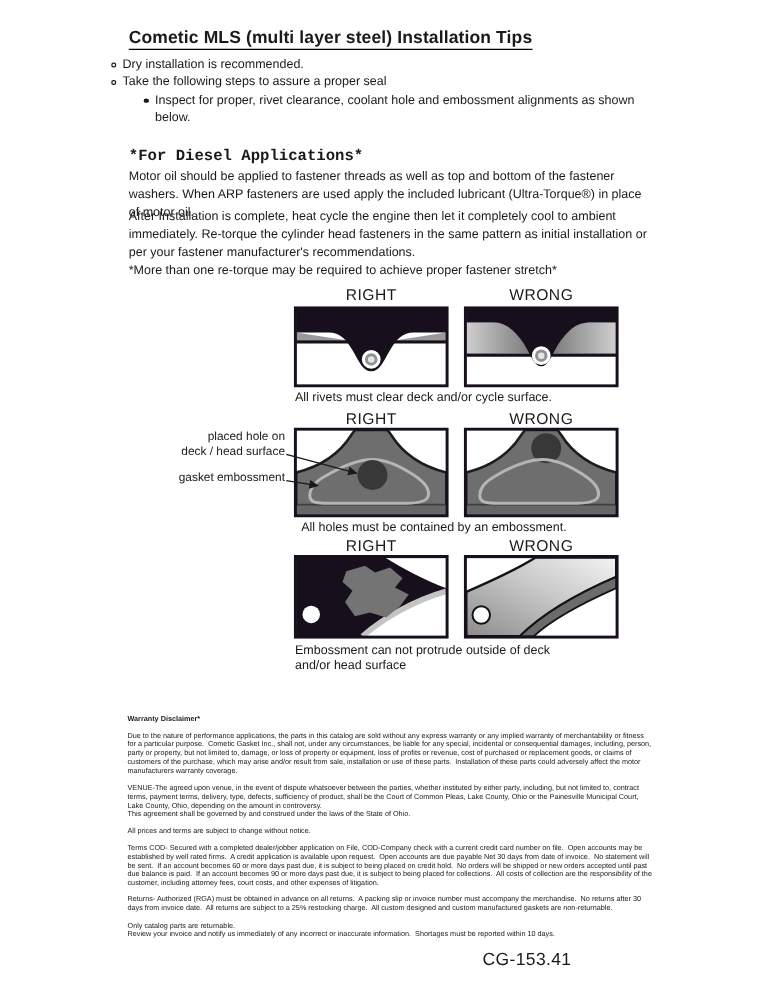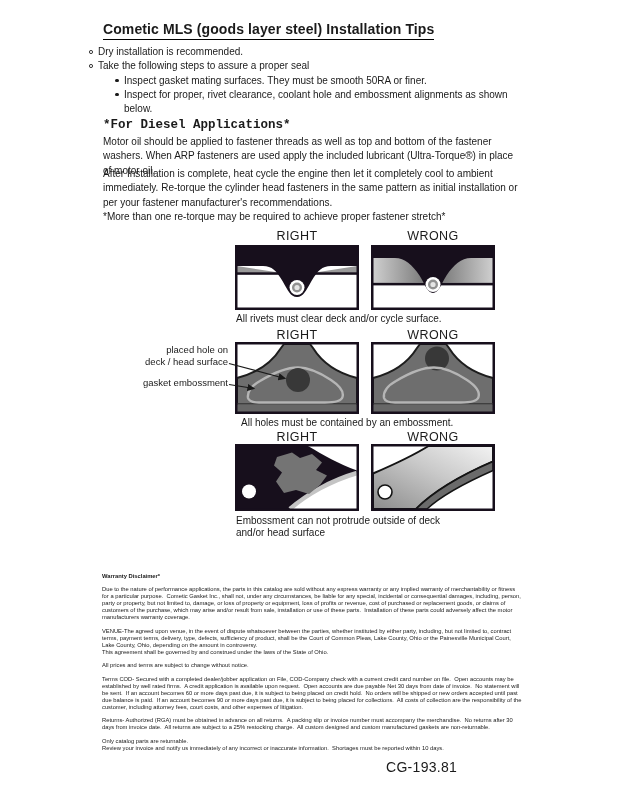--- a/index.html
+++ b/index.html
@@ -45,26 +45,26 @@
   .disclaimer p { white-space:pre-wrap; margin-bottom:6.5px; }
   .disclaimer p.tight { margin-bottom:0; }
 
   .footer-code { left:386px; top:759px; font-size:14px; letter-spacing:.3px; }
 </style>
 </head>
 <body>
 
 <div>
 
-  <h1 class="abs title">Cometic MLS (goods layer steel) Installation Tips</h1>
+  <h1 class="abs title">Cometic MLS (multi layer steel) Installation Tips</h1>
 
   <ul class="abs bullets">
     <li><span class="marker open"></span><span>Dry installation is recommended.</span></li>
     <li><span class="marker open"></span><span>Take the following steps to assure a proper seal</span></li>
-    <li class="sub"><span class="marker filled"></span><span>Inspect gasket mating surfaces.  They must be smooth 50RA or finer.</span></li>
+    <li class="sub"><span class="marker filled"></span></li>
     <li class="sub"><span class="marker filled"></span><span>Inspect for proper, rivet clearance, coolant hole and embossment alignments as shown below.</span></li>
   </ul>
 
   <h2 class="abs diesel-h">*For Diesel Applications*</h2>
   <p class="abs body p1">Motor oil should be applied to fastener threads as well as top and bottom of the fastener washers. When ARP fasteners are used apply the included lubricant (Ultra-Torque®) in place of motor oil.</p>
   <p class="abs body p2">After Installation is complete, heat cycle the engine then let it completely cool to ambient immediately. Re-torque the cylinder head fasteners in the same pattern as initial installation or per your fastener manufacturer's recommendations.</p>
   <p class="abs body note">*More than one re-torque may be required to achieve proper fastener stretch*</p>
 
   <div class="abs fig-label" style="left:235px; top:229px;">RIGHT</div>
   <div class="abs fig-label" style="left:371px; top:229px;">WRONG</div>
@@ -184,15 +184,15 @@
     <p>Due to the nature of performance applications, the parts in this catalog are sold without any express warranty or any implied warranty of merchantability or fitness for a particular purpose.  Cometic Gasket Inc., shall not, under any circumstances, be liable for any special, incidental or consequential damages, including, person, party or property, but not limited to, damage, or loss of property or equipment, loss of profits or revenue, cost of purchased or replacement goods, or claims of customers of the purchase, which may arise and/or result from sale, installation or use of these parts.  Installation of these parts could adversely affect the motor manufacturers warranty coverage.</p>
     <p class="tight">VENUE-The agreed upon venue, in the event of dispute whatsoever between the parties, whether instituted by either party, including, but not limited to, contract terms, payment terms, delivery, type, defects, sufficiency of product, shall be the Court of Common Pleas, Lake County, Ohio or the Painesville Municipal Court, Lake County, Ohio, depending on the amount in controversy.</p>
     <p>This agreement shall be governed by and construed under the laws of the State of Ohio.</p>
     <p>All prices and terms are subject to change without notice.</p>
     <p>Terms COD- Secured with a completed dealer/jobber application on File, COD-Company check with a current credit card number on file.  Open accounts may be established by well rated firms.  A credit application is available upon request.  Open accounts are due payable Net 30 days from date of invoice.  No statement will be sent.  If an account becomes 60 or more days past due, it is subject to being placed on credit hold.  No orders will be shipped or new orders accepted until past due balance is paid.  If an account becomes 90 or more days past due, it is subject to being placed for collections.  All costs of collection are the responsibility of the customer, including attorney fees, court costs, and other expenses of litigation.</p>
     <p>Returns- Authorized (RGA) must be obtained in advance on all returns.  A packing slip or invoice number must accompany the merchandise.  No returns after 30 days from invoice date.  All returns are subject to a 25% restocking charge.  All custom designed and custom manufactured gaskets are non-returnable.</p>
     <p class="tight">Only catalog parts are returnable.</p>
     <p>Review your invoice and notify us immediately of any incorrect or inaccurate information.  Shortages must be reported within 10 days.</p>
   </div>
 
-  <div class="abs footer-code">CG-193.81</div>
+  <div class="abs footer-code">CG-153.41</div>
 
 </div>
 
 </body></html>

